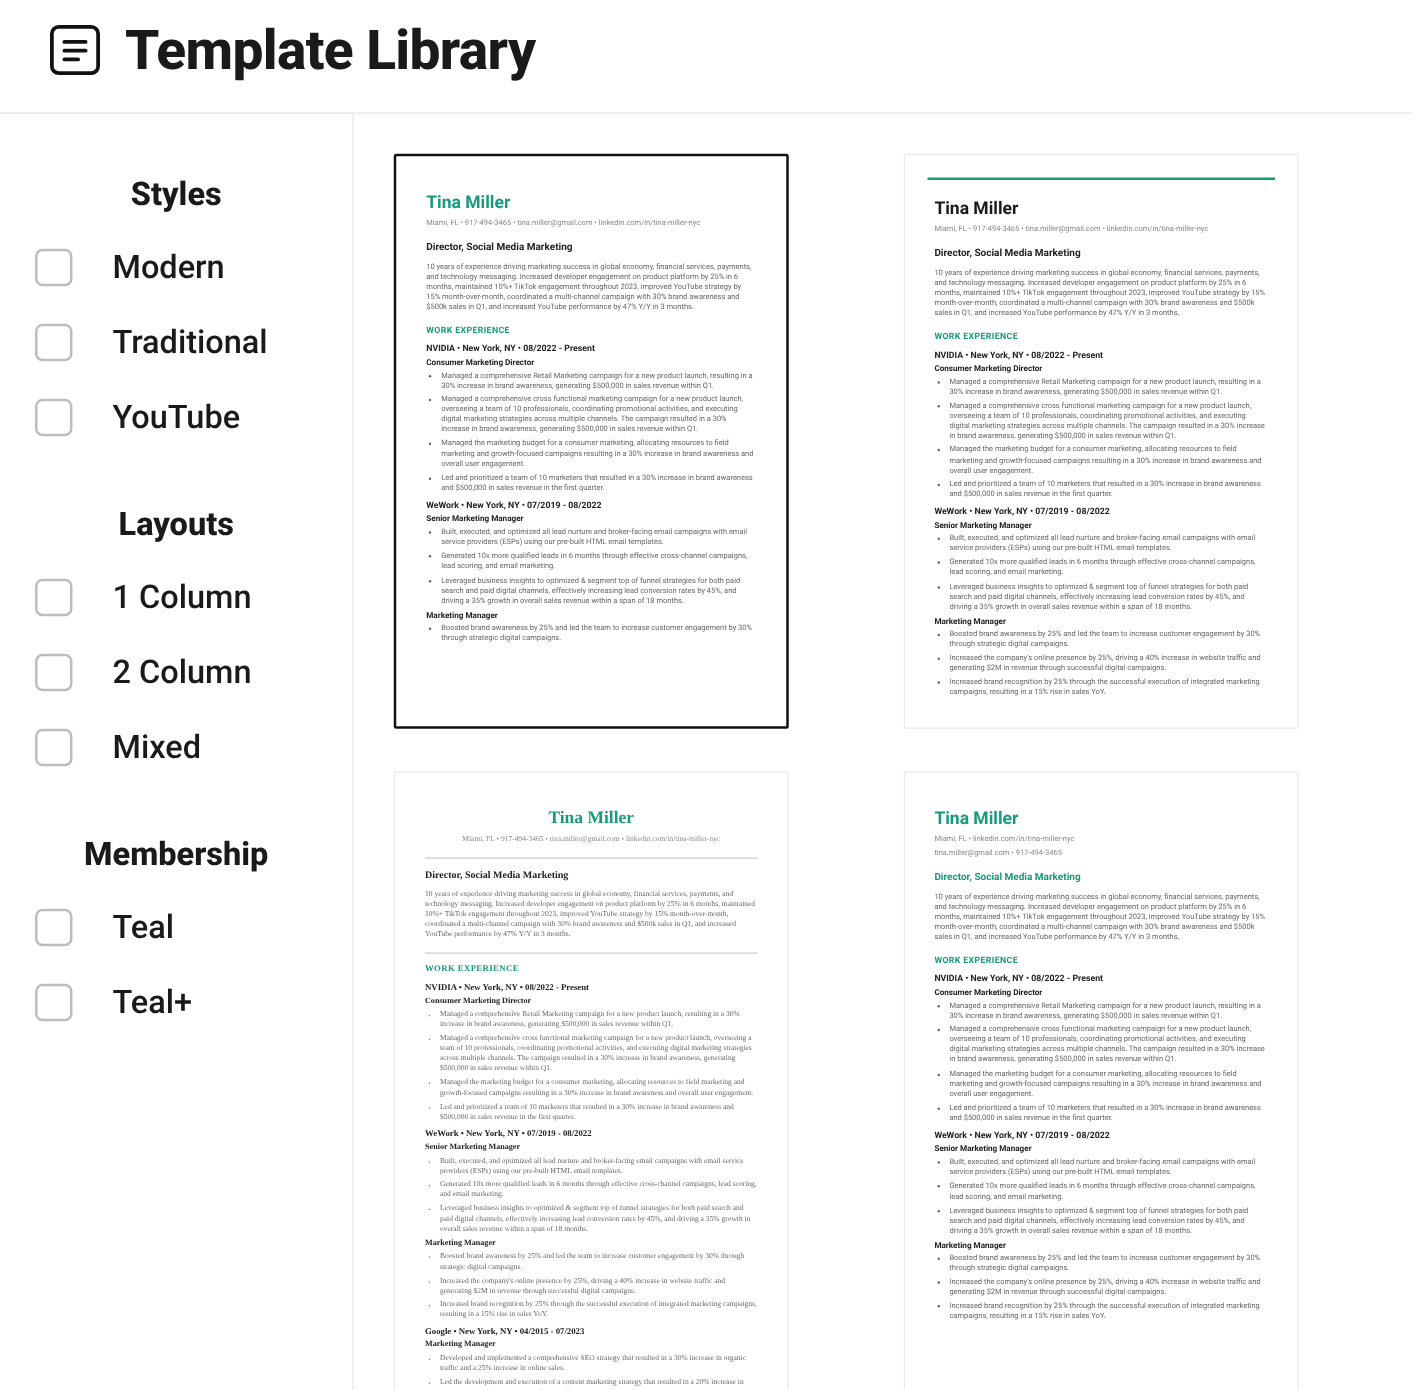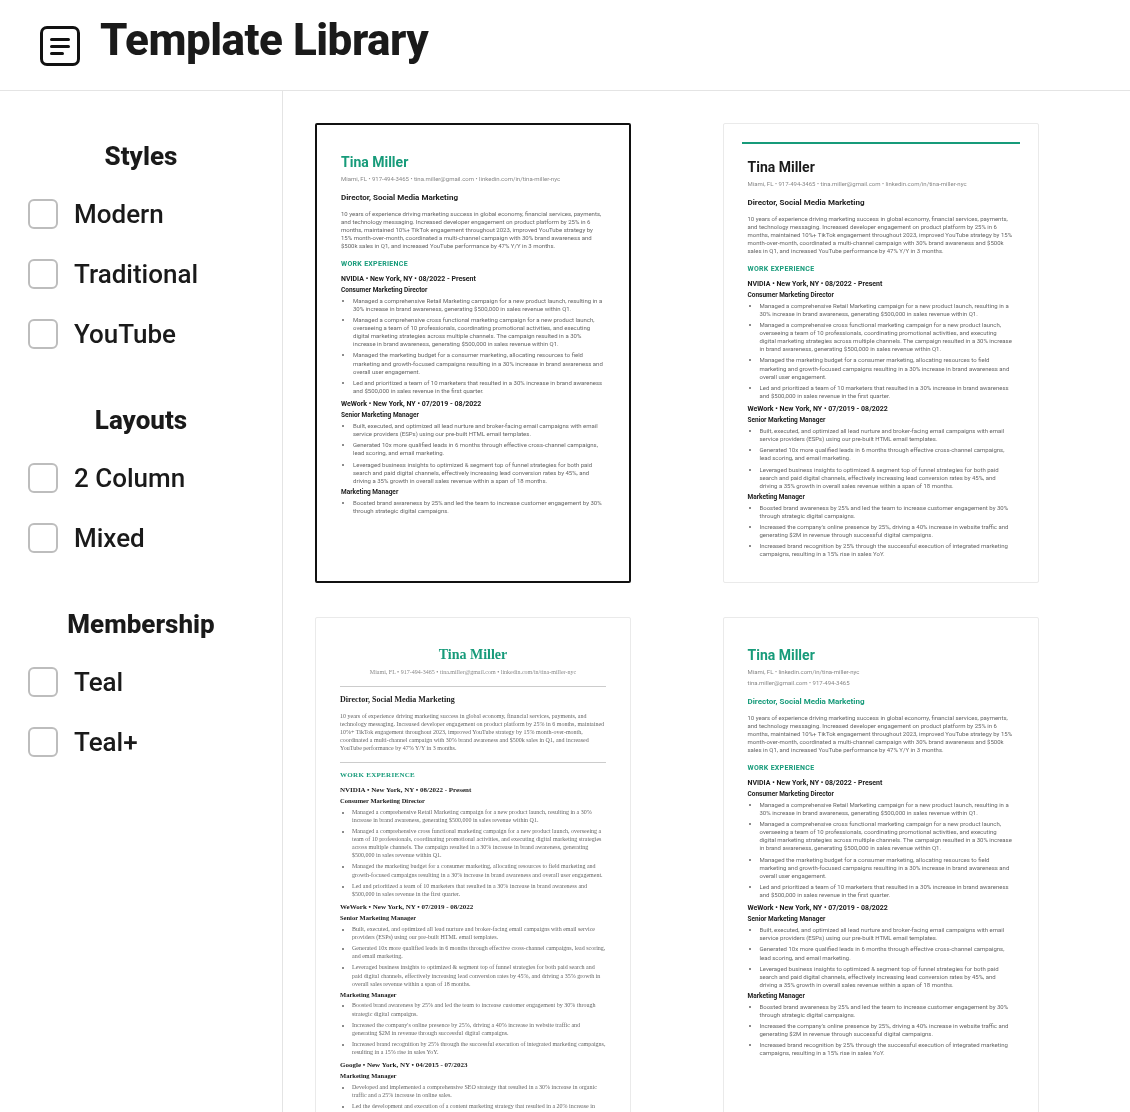--- a/index.html
+++ b/index.html
@@ -4,21 +4,21 @@
 <style>
   * { box-sizing: border-box; margin: 0; padding: 0; }
   body {
     font-family: -apple-system, BlinkMacSystemFont, "Segoe UI", Roboto, Helvetica, Arial, sans-serif;
     background: #fff;
     color: #1a1a1a;
     width: 1130px;
   }
   .header {
     display: flex;
-    align-items: flex-end;
+    align-items: center;
     padding: 14px 28px 24px 40px;
     border-bottom: 1px solid #e4e4e4;
     gap: 20px;
   }
   .header-icon {
     width: 40px; height: 40px;
     border: 3px solid #111;
     border-radius: 7px;
     display: flex;
     flex-direction: column;
@@ -44,21 +44,21 @@
   .filter-group { margin-bottom: 56px; }
   .filter-heading {
     font-size: 26px;
     font-weight: 800;
     margin-bottom: 28px;
     text-align: center;
   }
   .filter-opt {
     display: flex;
     align-items: flex-end;
-    gap: 16px;
+    gap: 32px;
     margin-bottom: 30px;
     cursor: pointer;
   }
   .filter-opt .box {
     width: 30px; height: 30px;
     border: 2px solid #bdbdbd;
     border-radius: 6px;
     flex-shrink: 0;
   }
   .filter-opt .lbl {
@@ -184,20 +184,24 @@
       <div class="filter-opt">
         <div class="box"></div>
         <div class="lbl">YouTube</div>
       </div>
     </div>
 
     <div class="filter-group">
       <div class="filter-heading">Layouts</div>
       <div class="filter-opt">
         <div class="box"></div>
+        <div class="lbl">1 Column</div>
+      </div>
+      <div class="filter-opt">
+        <div class="box"></div>
         <div class="lbl">2 Column</div>
       </div>
       <div class="filter-opt">
         <div class="box"></div>
         <div class="lbl">Mixed</div>
       </div>
     </div>
 
     <div class="filter-group">
       <div class="filter-heading">Membership</div>

